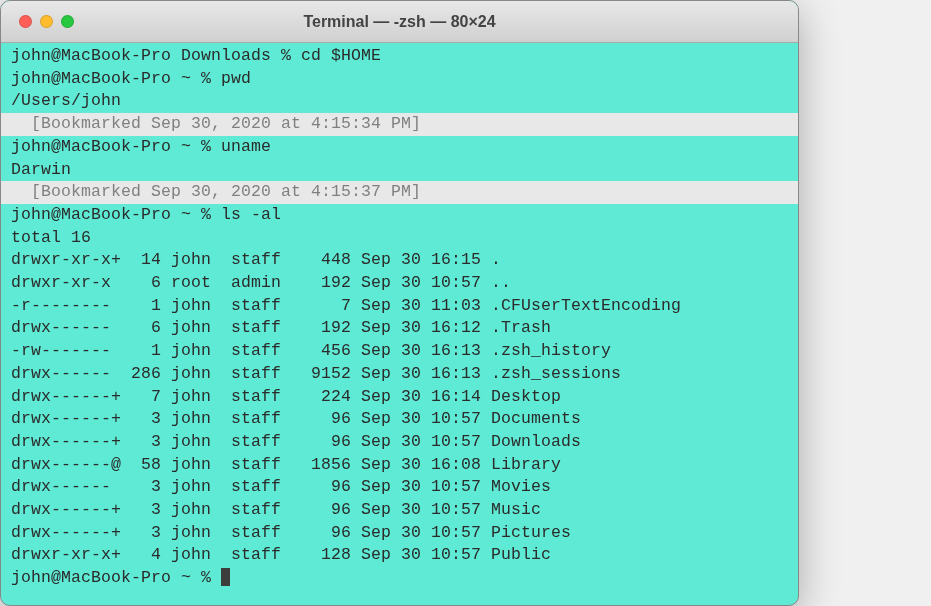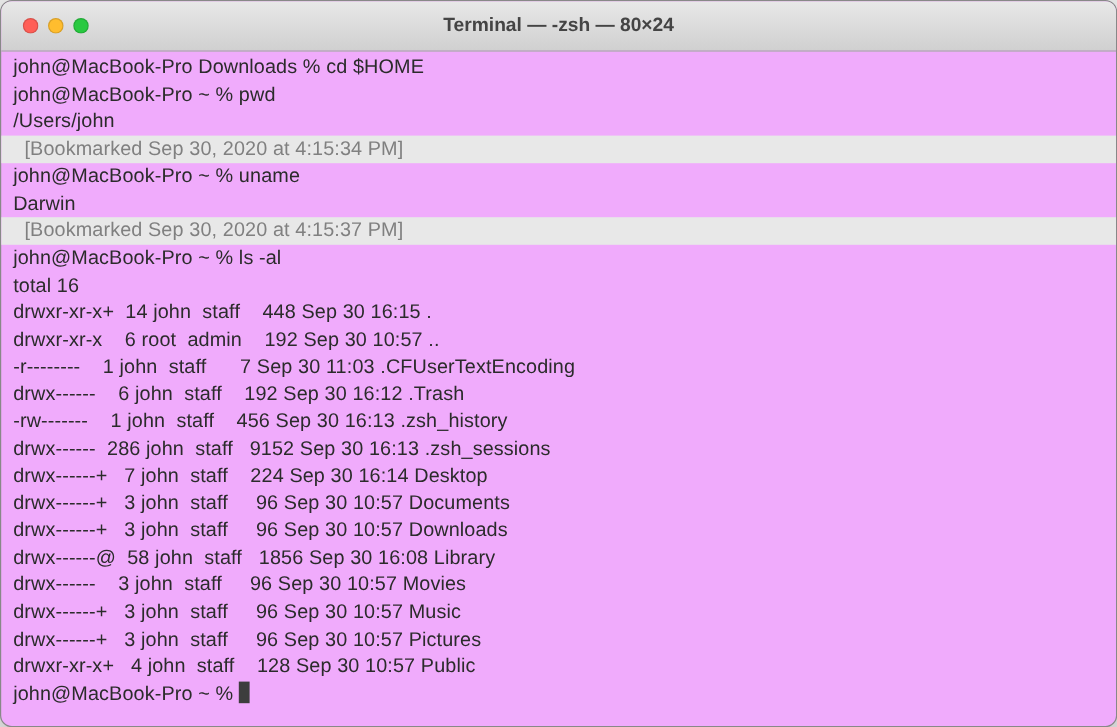--- a/index.html
+++ b/index.html
@@ -8,23 +8,23 @@
       box-sizing: border-box;
     }
     body {
       background: #f0f0f0;
       font-family: -apple-system, BlinkMacSystemFont, "Helvetica Neue", sans-serif;
       display: flex;
       justify-content: flex-start;
       align-items: flex-start;
     }
     .window {
-      width: 931px;
+      width: 799px;
       height: 606px;
-      background: #f0abfc;
+      background: #5eead4;
       border: 1px solid #888;
       border-radius: 10px;
       overflow: hidden;
       box-shadow: 0 10px 40px rgba(0,0,0,0.3);
     }
     .titlebar {
       height: 42px;
       background: linear-gradient(#e8e8e8, #d0d0d0);
       border-bottom: 1px solid #aaa;
       display: flex;
@@ -48,21 +48,21 @@
       position: absolute;
       left: 0;
       right: 0;
       text-align: center;
       font-size: 16px;
       font-weight: 600;
       color: #444;
       pointer-events: none;
     }
     .terminal-body {
-      font-family: Liberation Sans, sans-serif;
+      font-family: Liberation Mono, monospace;
       font-size: 16.5px;
       line-height: 22.7px;
       color: #2b2b2b;
       white-space: pre;
       letter-spacing: 0.1px;
       padding-top: 2px;
     }
     .line {
       padding-left: 10px;
       padding-right: 10px;

